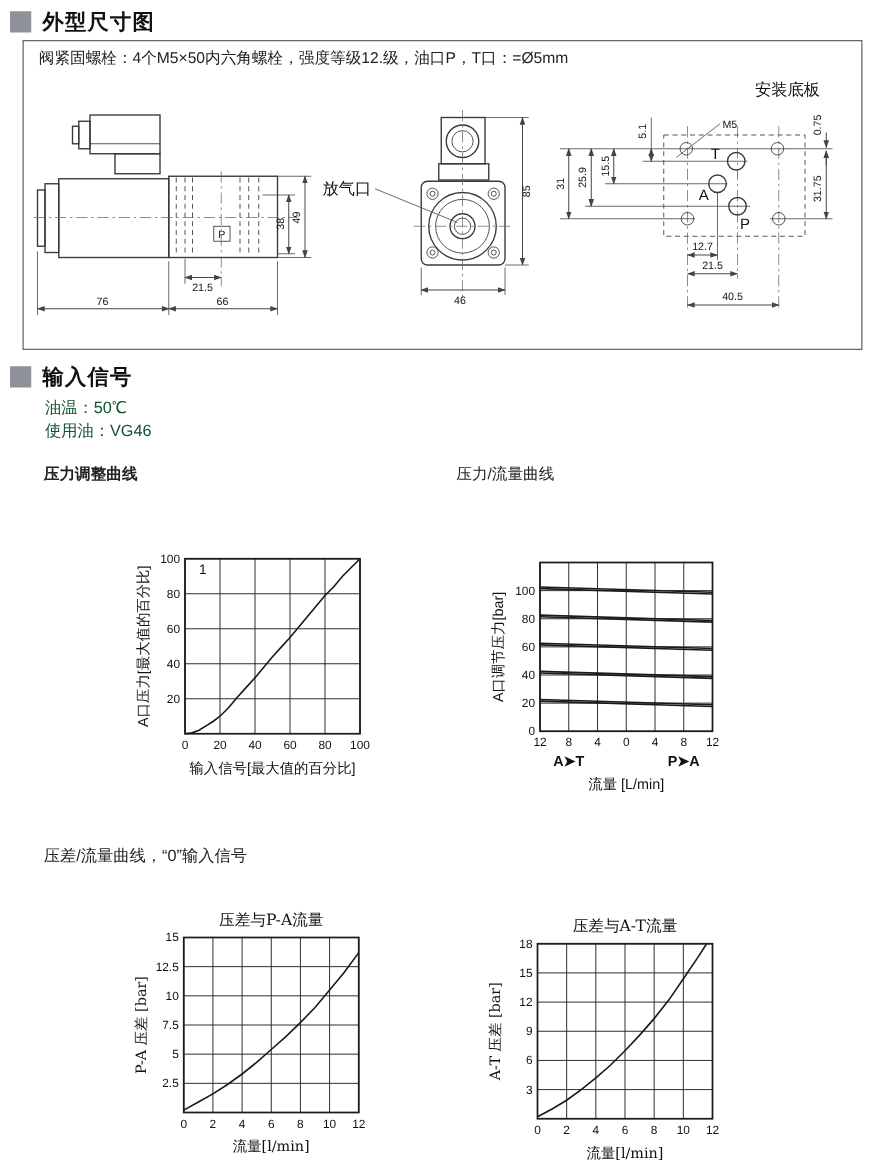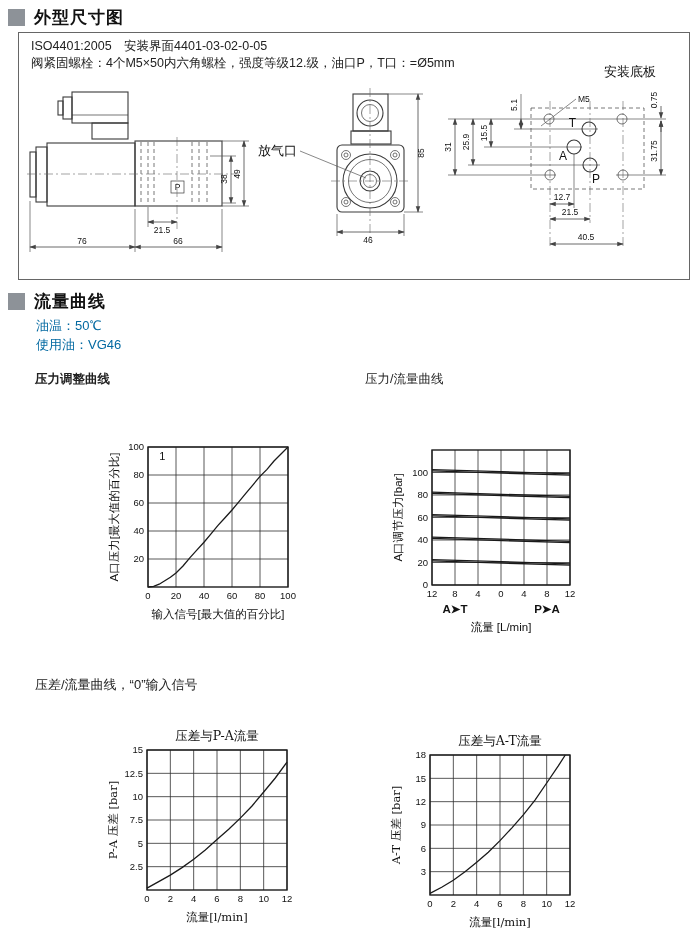--- a/index.html
+++ b/index.html
@@ -3,21 +3,21 @@
 <meta charset="utf-8">
 <style>
   html,body{margin:0;padding:0;background:#fff;}
   .page{position:relative;width:700px;height:936px;background:#fff;overflow:hidden;
         font-family:"Liberation Sans",sans-serif;color:#1a1a1a;border-right:2px solid #e9e9e9;}
   .sec-header{position:absolute;display:flex;align-items:center;gap:9px;}
   .sec-header .sq{width:17px;height:17px;background:#8d9298;display:inline-block;}
   .sec-header .t{font-size:17px;font-weight:bold;color:#111;letter-spacing:1px;}
   .dim-box{position:absolute;left:18px;top:32px;width:670px;height:246px;border:1.4px solid #666;background:#fff;}
   .dim-text{position:absolute;left:12px;top:5px;font-size:12.5px;line-height:17px;color:#222;}
-  .conditions{position:absolute;left:36px;top:316px;font-size:13px;line-height:19px;color:#0369a1;}
+  .conditions{position:absolute;left:36px;top:316px;font-size:13px;line-height:19px;color:#14532d;}
   .colhead{position:absolute;font-size:12.5px;line-height:18px;color:#222;}
   .c34{position:absolute;left:35px;top:676px;font-size:13px;color:#222;text-align:right;}
   svg{position:absolute;overflow:visible;}
   svg text{font-family:"Liberation Sans",sans-serif;}
   
   .part{fill:none;stroke:#3a3a3a;stroke-width:1.1;}
   .partthin{fill:none;stroke:#3a3a3a;stroke-width:0.7;}
   .dl{fill:none;stroke:#555;stroke-width:0.7;}
   .dashedl{fill:none;stroke:#555;stroke-width:0.8;stroke-dasharray:4 3;}
   .cline{fill:none;stroke:#666;stroke-width:0.6;stroke-dasharray:9 3 2 3;}
@@ -41,21 +41,20 @@
 
 <div class="page">
 
   <div class="sec-header" style="left:8px;top:6px;">
     <span class="sq"></span>
     <span class="t">外型尺寸图</span>
   </div>
 
   <div class="dim-box">
     <div class="dim-text">
-      <div>ISO4401:2005　安装界面4401-03-02-0-05</div>
       <div>阀紧固螺栓：4个M5×50内六角螺栓，强度等级12.级，油口P，T口：=Ø5mm</div>
     </div>
 
     <svg style="left:6px;top:56px;" width="245" height="172" viewBox="0 0 245 172">
       <defs>
         <marker id="arw" viewBox="0 0 10 10" refX="9" refY="5" markerWidth="8" markerHeight="8" orient="auto-start-reverse">
           <path d="M0,1.5 L10,5 L0,8.5 Z" fill="#444"></path>
         </marker>
       </defs>
 
@@ -180,21 +179,21 @@
       <text class="dt" x="136" y="144" text-anchor="middle">12.7</text>
       <line class="dim" x1="124" y1="163" x2="164" y2="163" marker-start="url(#arw)" marker-end="url(#arw)"></line>
       <text class="dt" x="144" y="159" text-anchor="middle">21.5</text>
       <line class="dim" x1="124" y1="188" x2="197" y2="188" marker-start="url(#arw)" marker-end="url(#arw)"></line>
       <text class="dt" x="160" y="184" text-anchor="middle">40.5</text>
     </svg>
   </div>
 
   <div class="sec-header" style="left:8px;top:290px;">
     <span class="sq"></span>
-    <span class="t">流量曲线</span>
+    <span class="t">输入信号</span>
   </div>
 
   <div class="conditions">
     <div>油温：50℃</div>
     <div>使用油：VG46</div>
   </div>
 
   <div class="colhead" style="left:35px;top:370px;width:300px;font-weight:bold;">
     <div>压力调整曲线</div>
   </div>

